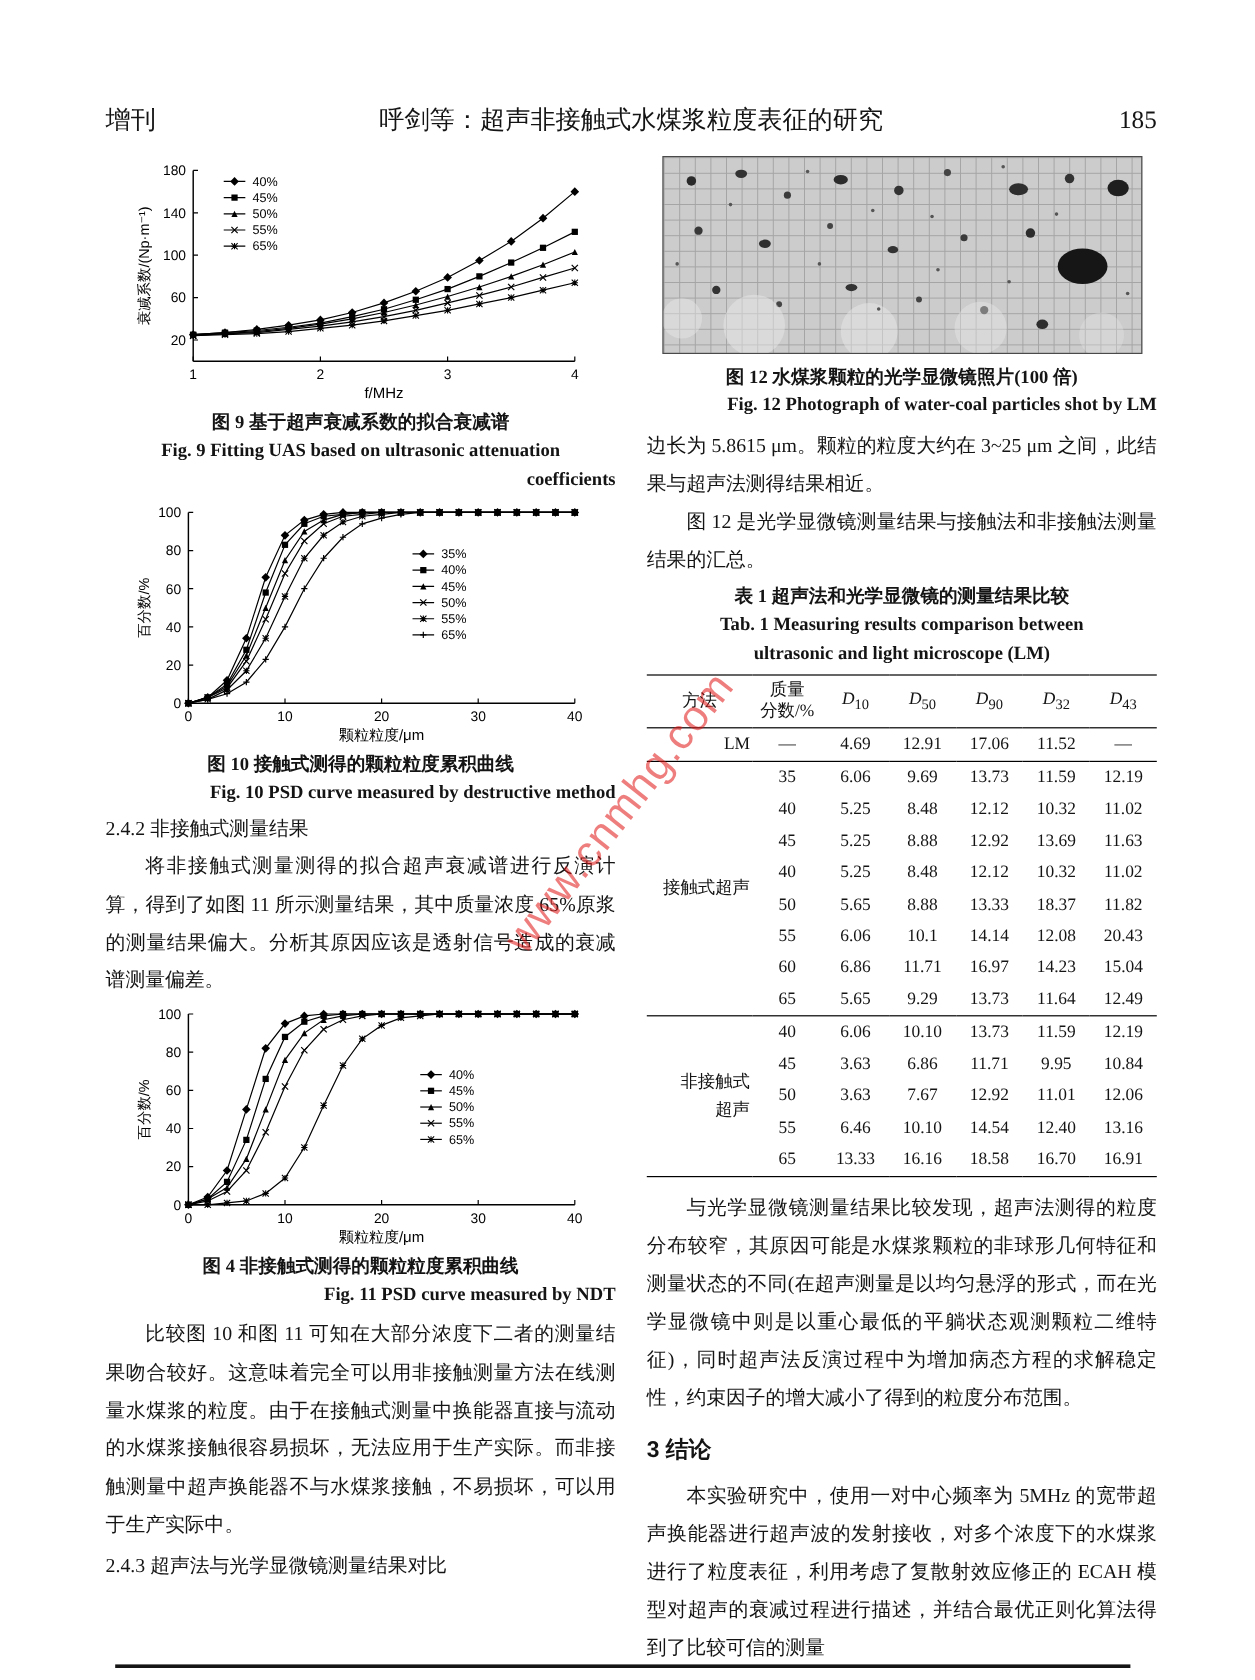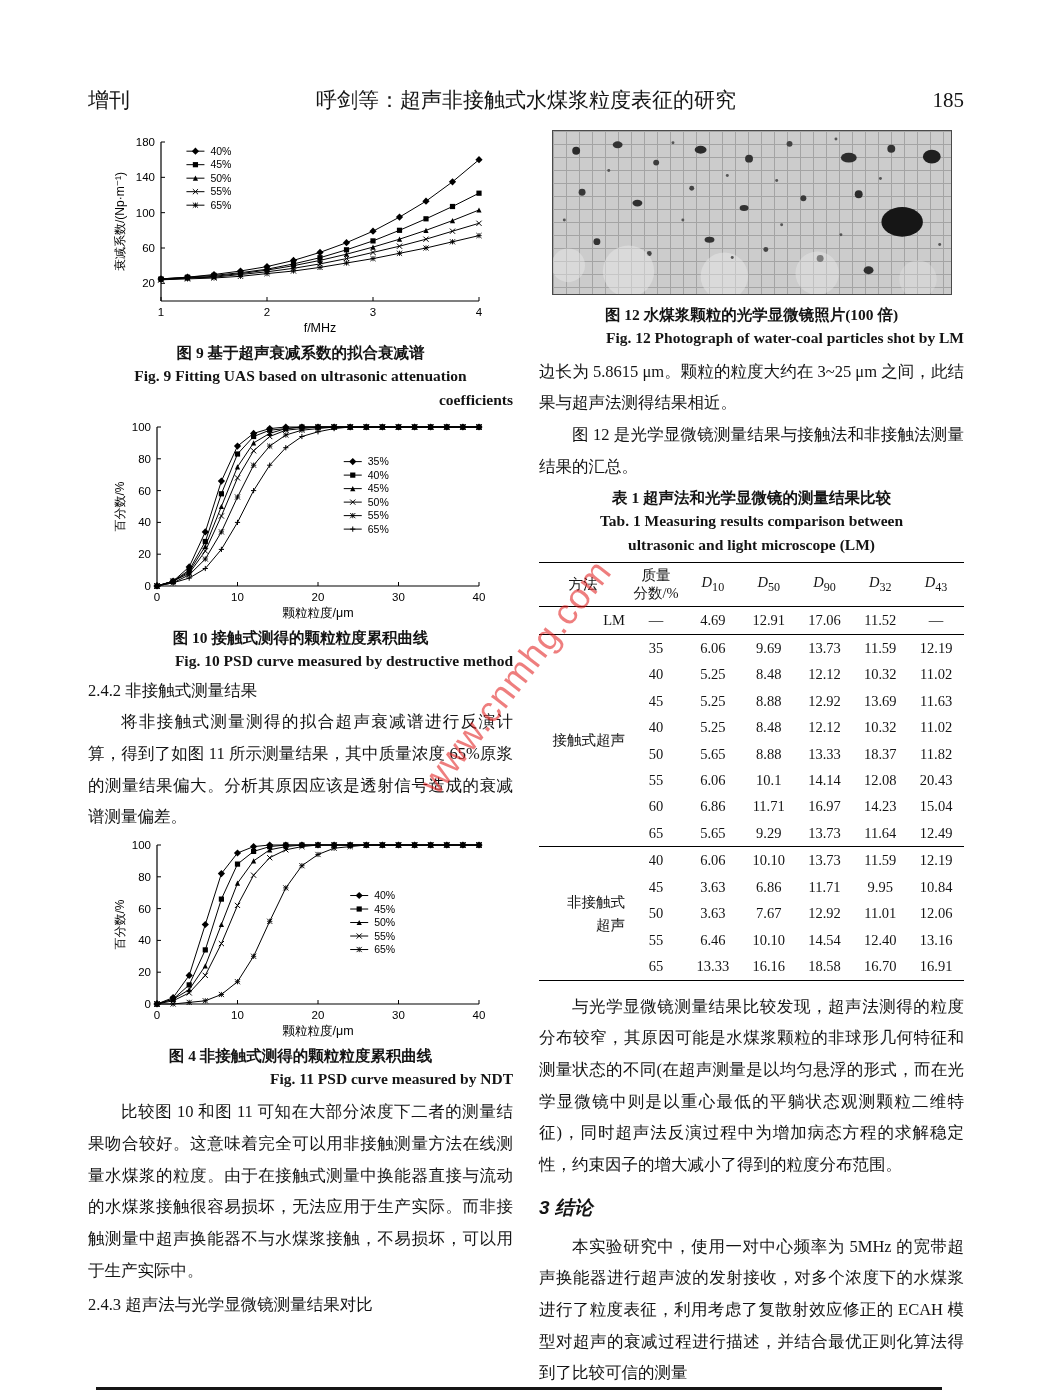--- a/index.html
+++ b/index.html
@@ -18,21 +18,21 @@
   .pg-header .hr { width:120px; text-align:right; }
   .cols { display:flex; gap:26px; }
   .col { width:425px; }
   svg.chart { display:block; margin:2px auto 2px; font-family:"Liberation Sans","DejaVu Sans",sans-serif; }
   .caption { font-weight:bold; text-align:center; font-size:15.5px; line-height:1.5; }
   .caption.cn { margin-top:4px; }
   .caption.en { margin-bottom:6px;text-align:right; }
   p.body { font-size:16.5px; line-height:1.92; text-align:justify; }
   p.indent { text-indent:2em; }
   h2.sub { font-size:16.5px; font-weight:normal; margin:8px 0 4px; }
-  h2.concl { font-size:19px; font-weight:bold; margin:14px 0 10px; font-family:"Liberation Sans","DejaVu Sans",sans-serif;font-style:italic; }
+  h2.concl { font-size:19px; font-weight:bold; margin:14px 0 10px; font-family:"Liberation Sans","DejaVu Sans",sans-serif; }
   .photo {
     position:relative; width:400px; height:165px; margin:0 auto 8px;
     border:1px solid #4a4a4a;
     background-color:#cccccc;
     background-image:
       linear-gradient(#a4a4a4 1px, transparent 1px),
       linear-gradient(90deg, #a4a4a4 1px, transparent 1px);
     background-size:13px 13px;
   }
   .photo svg { position:absolute; left:0; top:0; }

